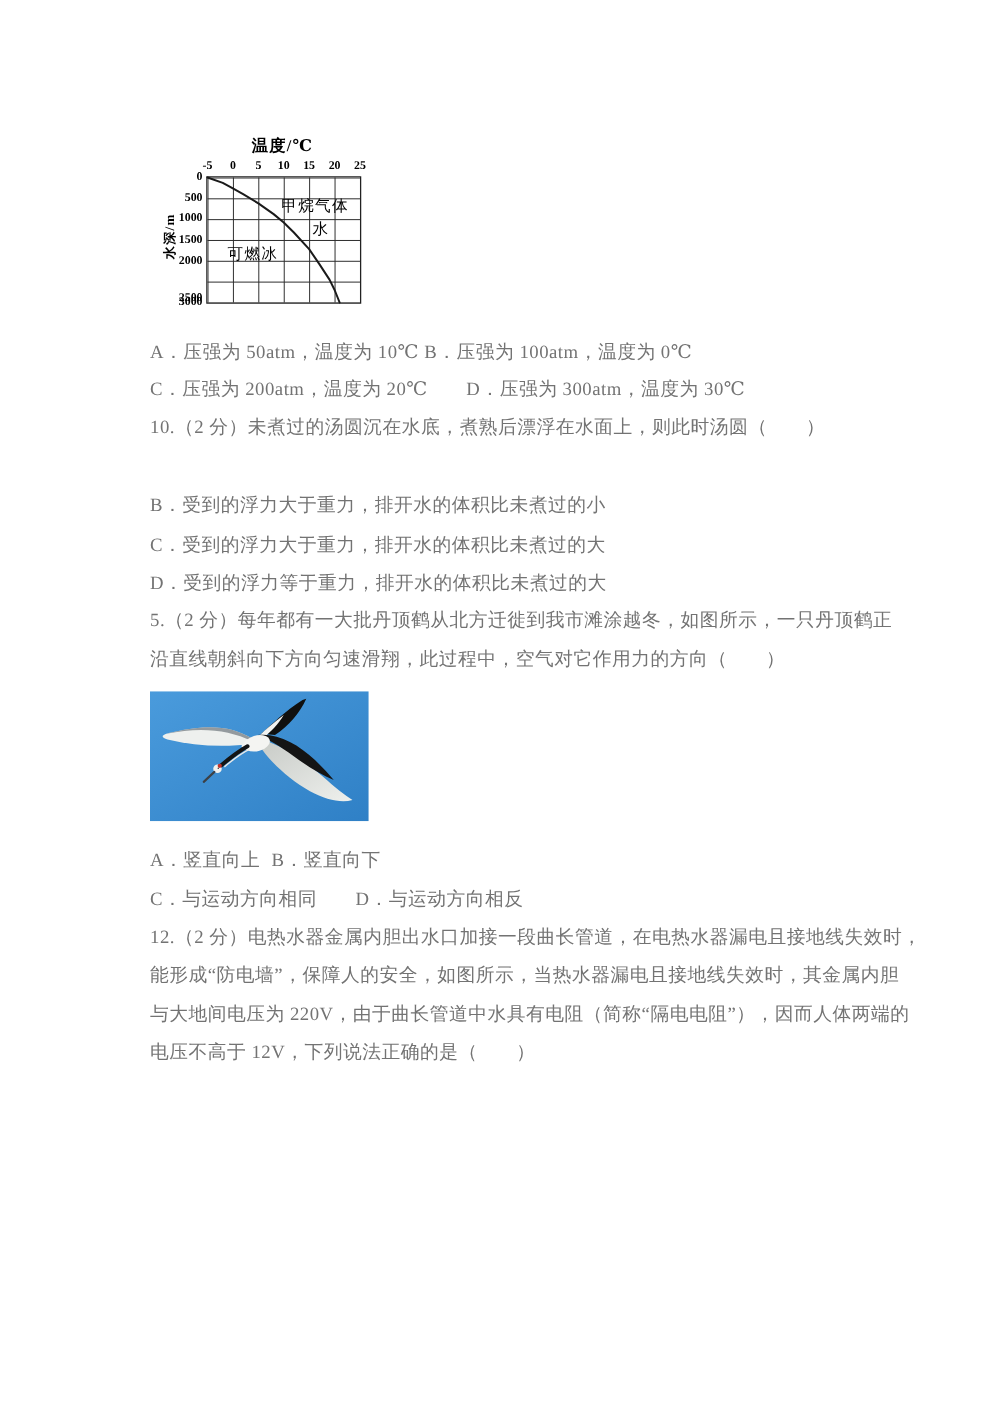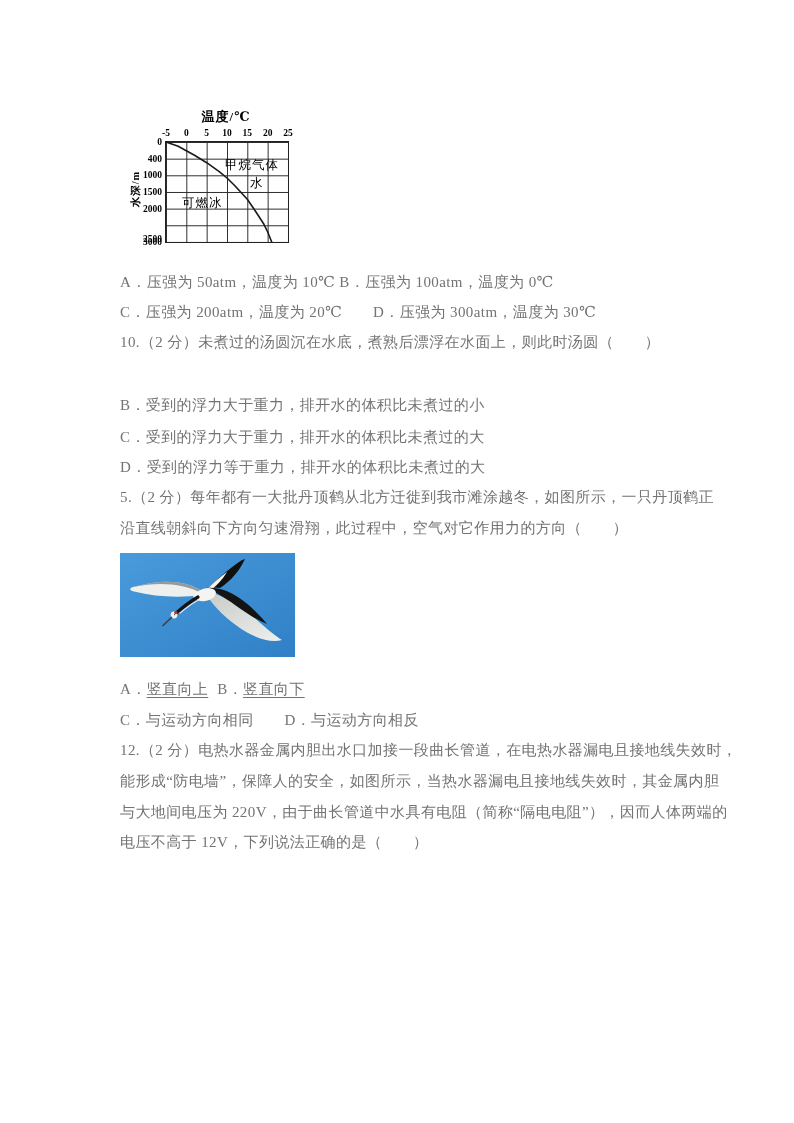--- a/index.html
+++ b/index.html
@@ -5,21 +5,21 @@
   html,body{margin:0;padding:0;background:#ffffff;}
   .page{
     position:relative;width:738px;height:1123px;background:#ffffff;
     font-family:"Liberation Serif","DejaVu Serif",serif;color:#000;overflow:hidden;
   }
   
   .line{
     position:absolute;left:120px;font-size:15px;line-height:19px;
     letter-spacing:0.4px;white-space:pre;color:#737373;
   }
-  .u{text-decoration:underline;text-underline-offset:3px;}
+  .u{text-underline-offset:3px;}
   .gap-sm{margin-left:9px;}
   
   .chart-title{
     position:absolute;left:165px;top:108px;width:122px;text-align:center;
     font-size:13px;font-weight:bold;letter-spacing:1px;
   }
   .plot{
     position:absolute;left:165px;top:141px;width:122px;height:100px;
     border:1.5px solid #222;
     background-image:
@@ -64,21 +64,21 @@
 
     <span class="xtick" style="left:-12px">-5</span>
     <span class="xtick" style="left:8.3px">0</span>
     <span class="xtick" style="left:28.7px">5</span>
     <span class="xtick" style="left:49px">10</span>
     <span class="xtick" style="left:69.3px">15</span>
     <span class="xtick" style="left:89.7px">20</span>
     <span class="xtick" style="left:110px">25</span>
 
     <span class="ytick" style="top:-5px">0</span>
-    <span class="ytick" style="top:11.7px">400</span>
+    <span class="ytick" style="top:11.7px">500</span>
     <span class="ytick" style="top:28.3px">1000</span>
     <span class="ytick" style="top:45px">1500</span>
     <span class="ytick" style="top:61.7px">2000</span>
     <span class="ytick" style="top:92px">2500</span>
     <span class="ytick" style="top:95px">3000</span>
 
     <svg class="curve" viewBox="0 0 122 100" preserveAspectRatio="none">
       <polyline points="0.0,0.0 12.2,4.3 20.3,8.7 28.5,13.3 40.7,20.7 52.9,29.3 61.0,36.0 69.1,44.0 81.3,57.3 89.5,69.3 97.6,81.7 101.7,90.0 105.7,100.0" fill="none" stroke="#1a1a1a" stroke-width="1.6" stroke-linejoin="round" stroke-linecap="round"></polyline>
     </svg>
 

